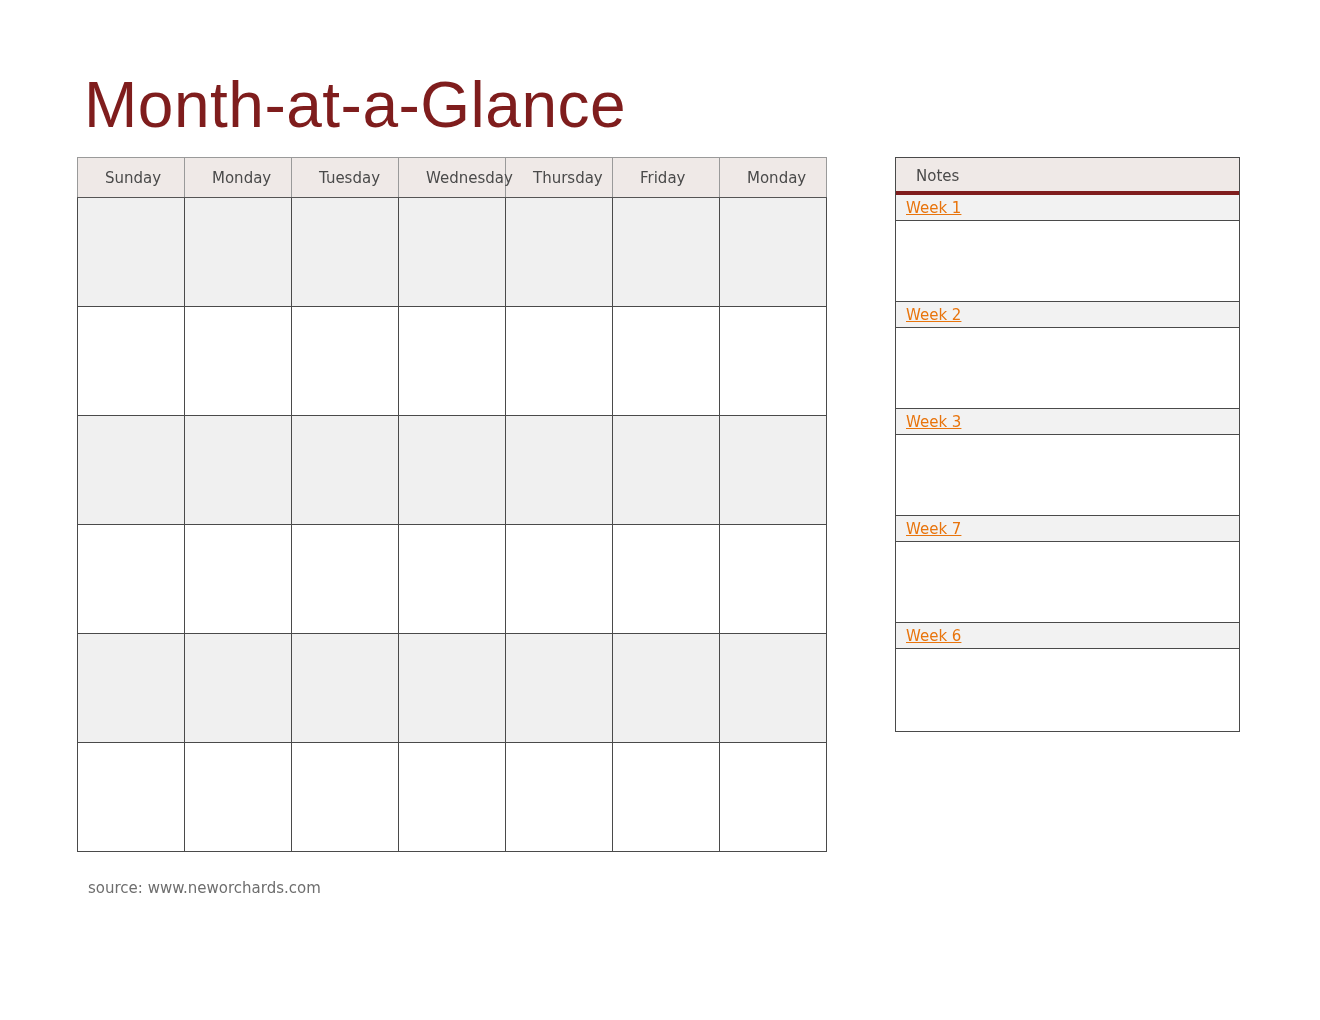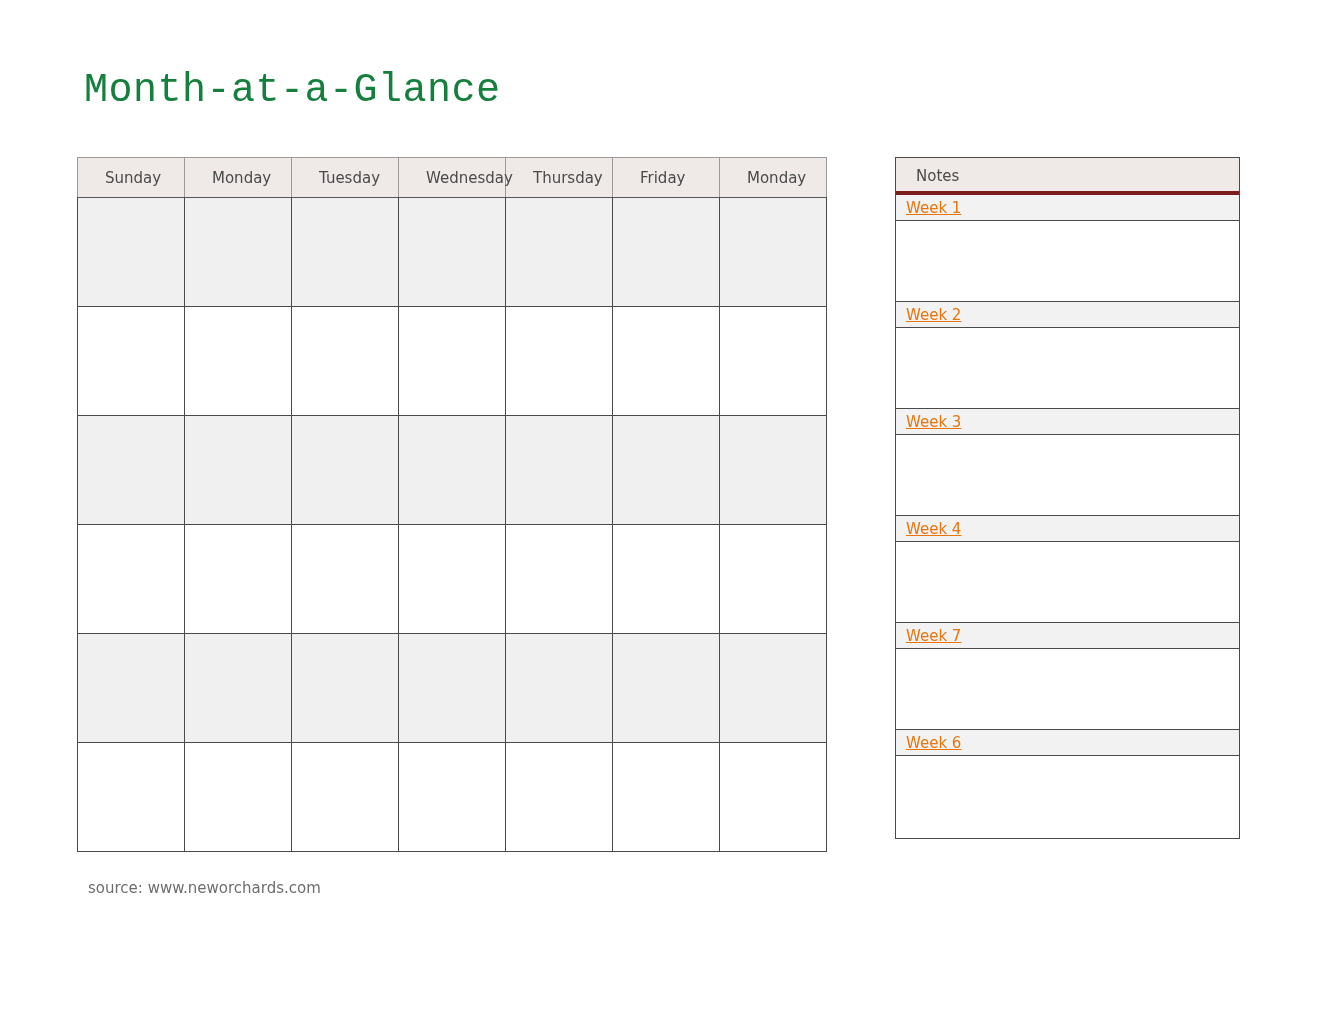--- a/index.html
+++ b/index.html
@@ -20,23 +20,23 @@
     left: 0;
     top: 0;
     width: 1320px;
     height: 1020px;
   }
 
   .title {
     position: absolute;
     left: 84px;
     top: 68px;
-    font-family: Liberation Mono, monospace;
-    font-size: 40px;
-    color: #15803d;
+    font-family: Liberation Sans, sans-serif;
+    font-size: 64px;
+    color: #7f1d1d;
     letter-spacing: 0.5px;
     font-weight: 400;
     white-space: nowrap;
   }
 
   
   .calendar {
     position: absolute;
     left: 77px;
     top: 157px;
@@ -206,24 +206,20 @@
     </div>
     <div class="week-block">
       <div class="week-label">Week 2</div>
       <div class="week-body"></div>
     </div>
     <div class="week-block">
       <div class="week-label">Week 3</div>
       <div class="week-body"></div>
     </div>
     <div class="week-block">
-      <div class="week-label">Week 4</div>
-      <div class="week-body"></div>
-    </div>
-    <div class="week-block">
       <div class="week-label">Week 7</div>
       <div class="week-body"></div>
     </div>
     <div class="week-block">
       <div class="week-label">Week 6</div>
       <div class="week-body"></div>
     </div>
   </div>
 
   <div class="source">source: www.neworchards.com</div>

